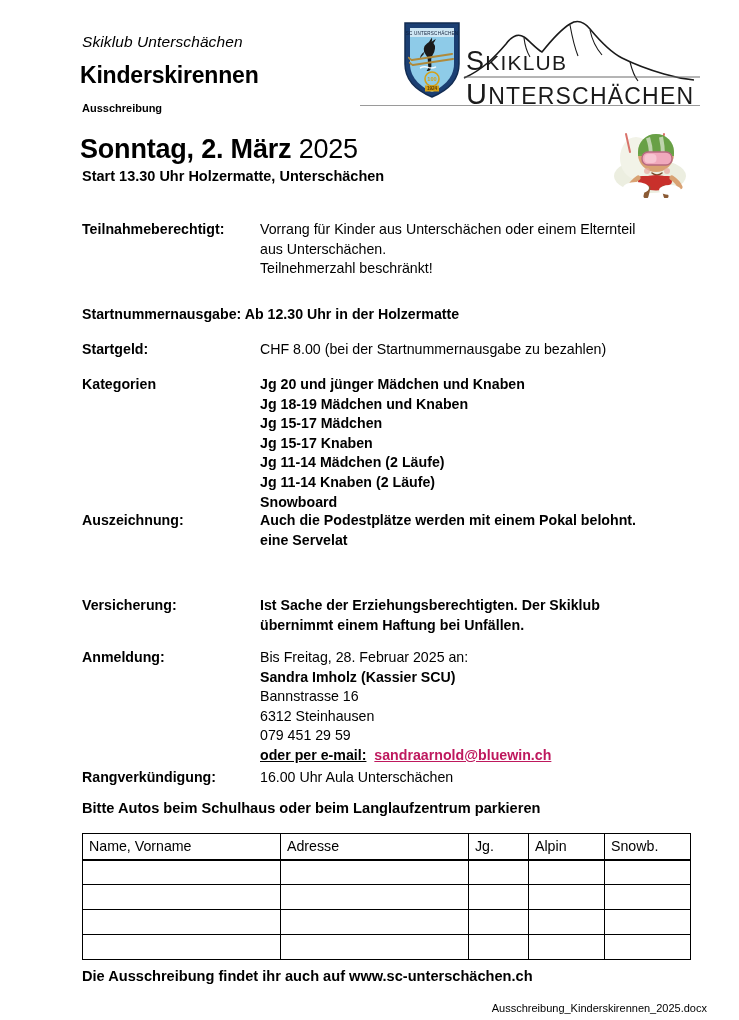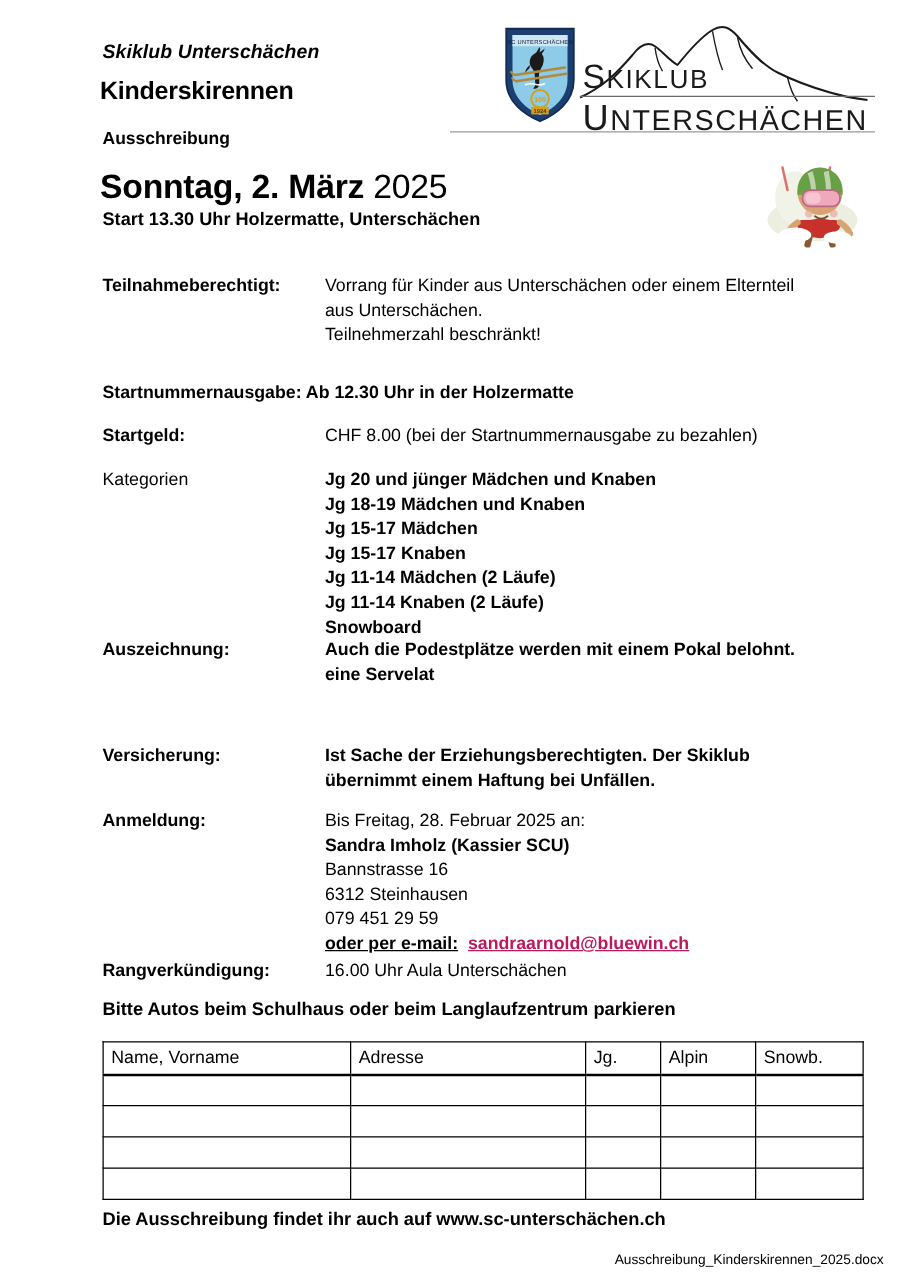--- a/index.html
+++ b/index.html
@@ -25,38 +25,38 @@
     left: 0; top: 0;
     width: 739px;
     height: 120px;
   }
   .club-line {
     position: absolute;
     left: 82px;
     top: 33px;
     font-size: 15.5px;
     font-style: italic;
-    font-weight: 700;
+    font-weight: 400;
     letter-spacing: 0.1px;
     white-space: nowrap;
   }
   .main-title {
     position: absolute;
     left: 80px;
     top: 62px;
-    font-size: 20px;
+    font-size: 23px;
     font-weight: 700;
     letter-spacing: -0.2px;
     white-space: nowrap;
   }
   .subtitle-small {
     position: absolute;
     left: 82px;
     top: 102px;
-    font-size: 14px;
+    font-size: 11px;
     font-weight: 700;
     white-space: nowrap;
   }
 
   
   .logo-block {
     position: absolute;
     left: 402px;
     top: 18px;
     width: 300px;
@@ -133,21 +133,21 @@
   .lbl {
     position: absolute;
     left: 0;
     top: 0;
     width: 178px;
     font-size: 14.2px;
     line-height: 19.6px;
     white-space: nowrap;
   }
   .lbl.b { font-weight: 700; }
-  .lbl.n { font-weight: 400; }
+  .lbl.n { font-weight: 700; }
   .val {
     position: absolute;
     left: 178px;
     top: 0;
     width: 445px;
     font-size: 14.2px;
     line-height: 19.6px;
   }
   .val.b { font-weight: 700; }
   .val.n { font-weight: 400; }

